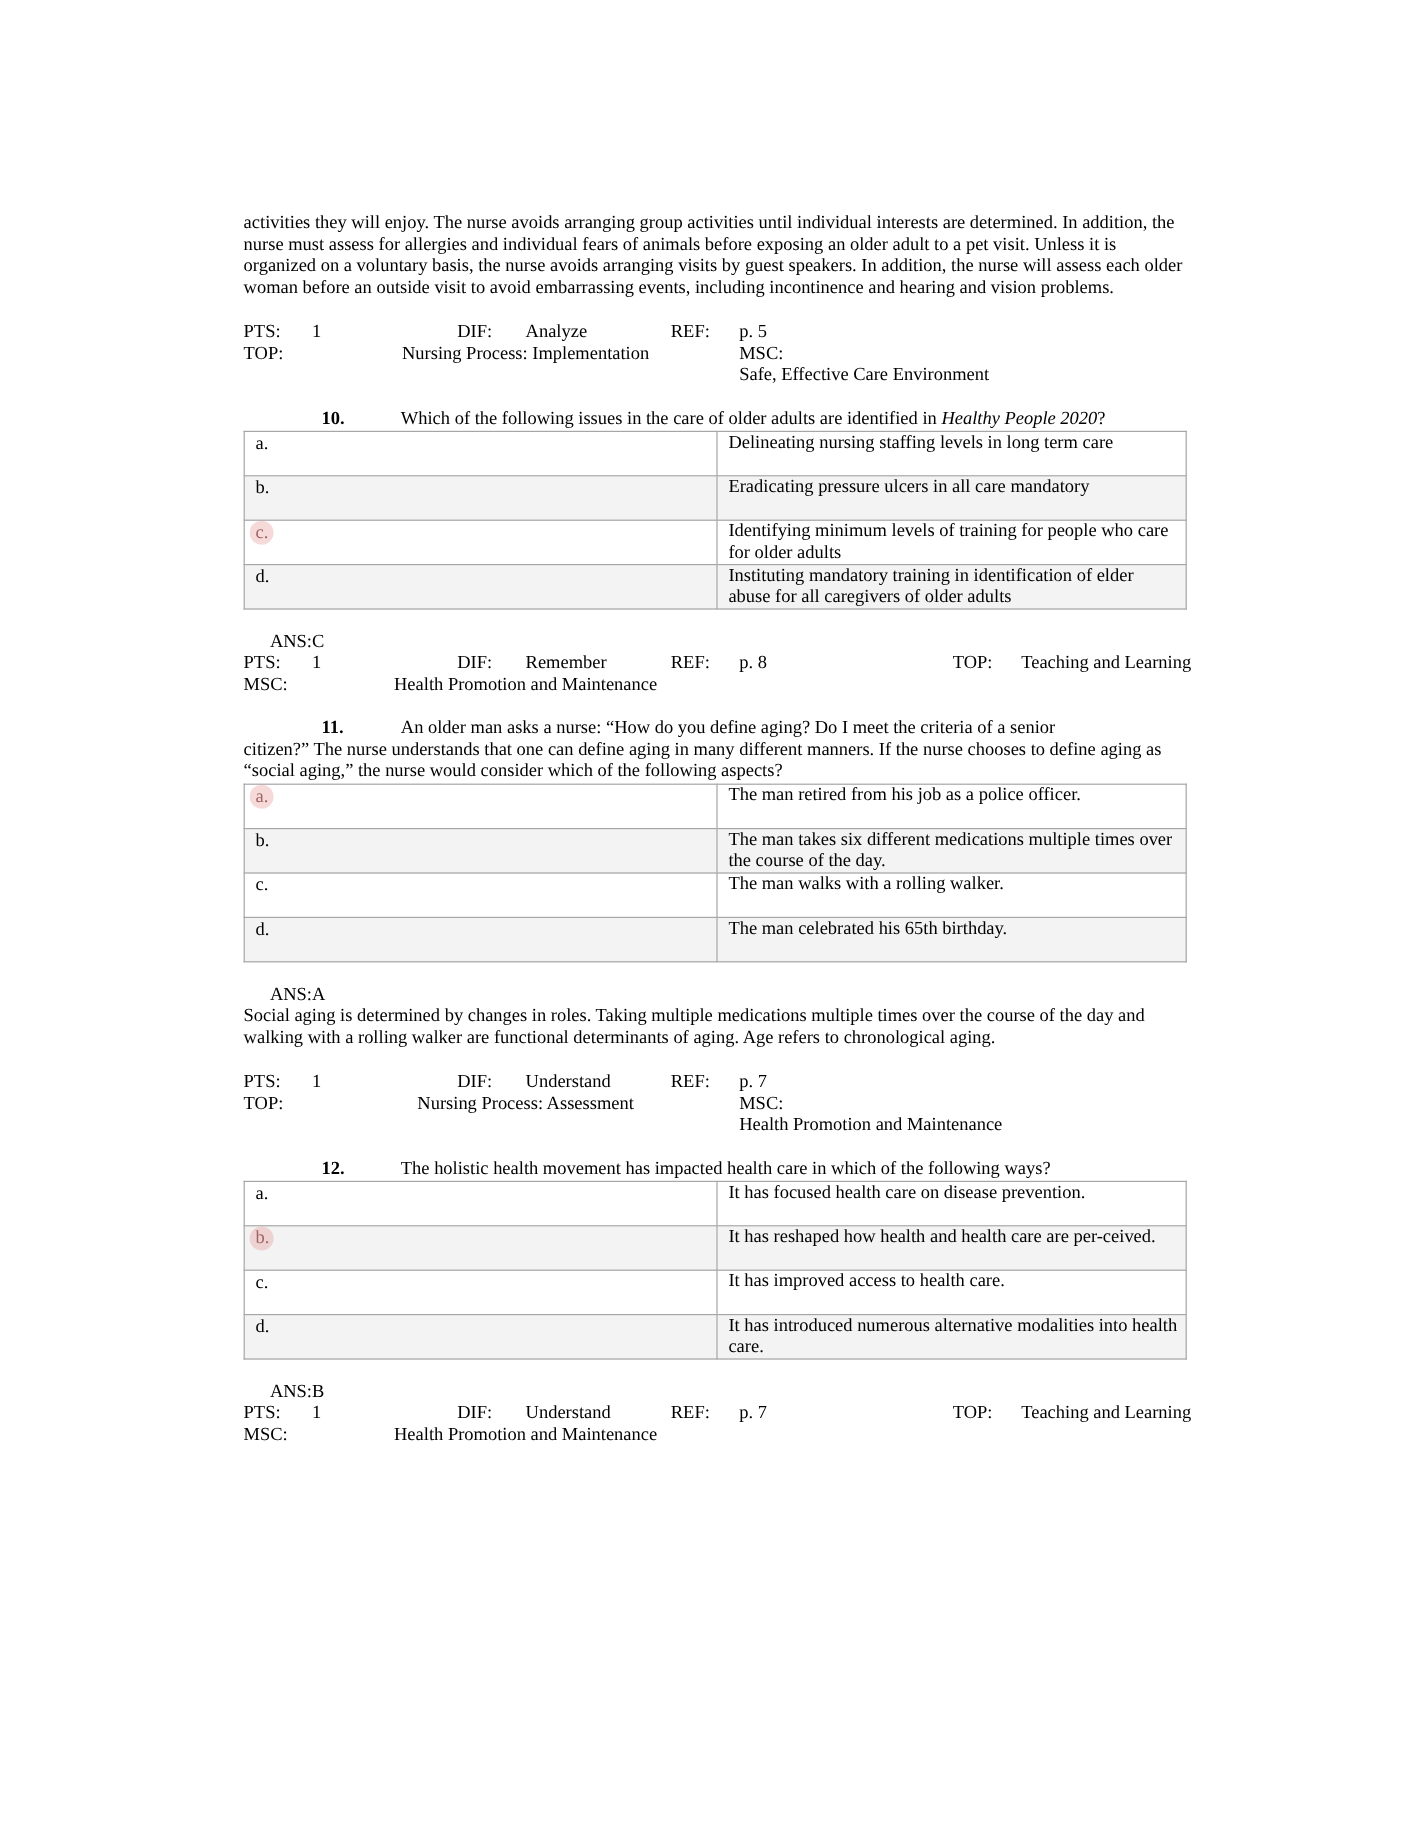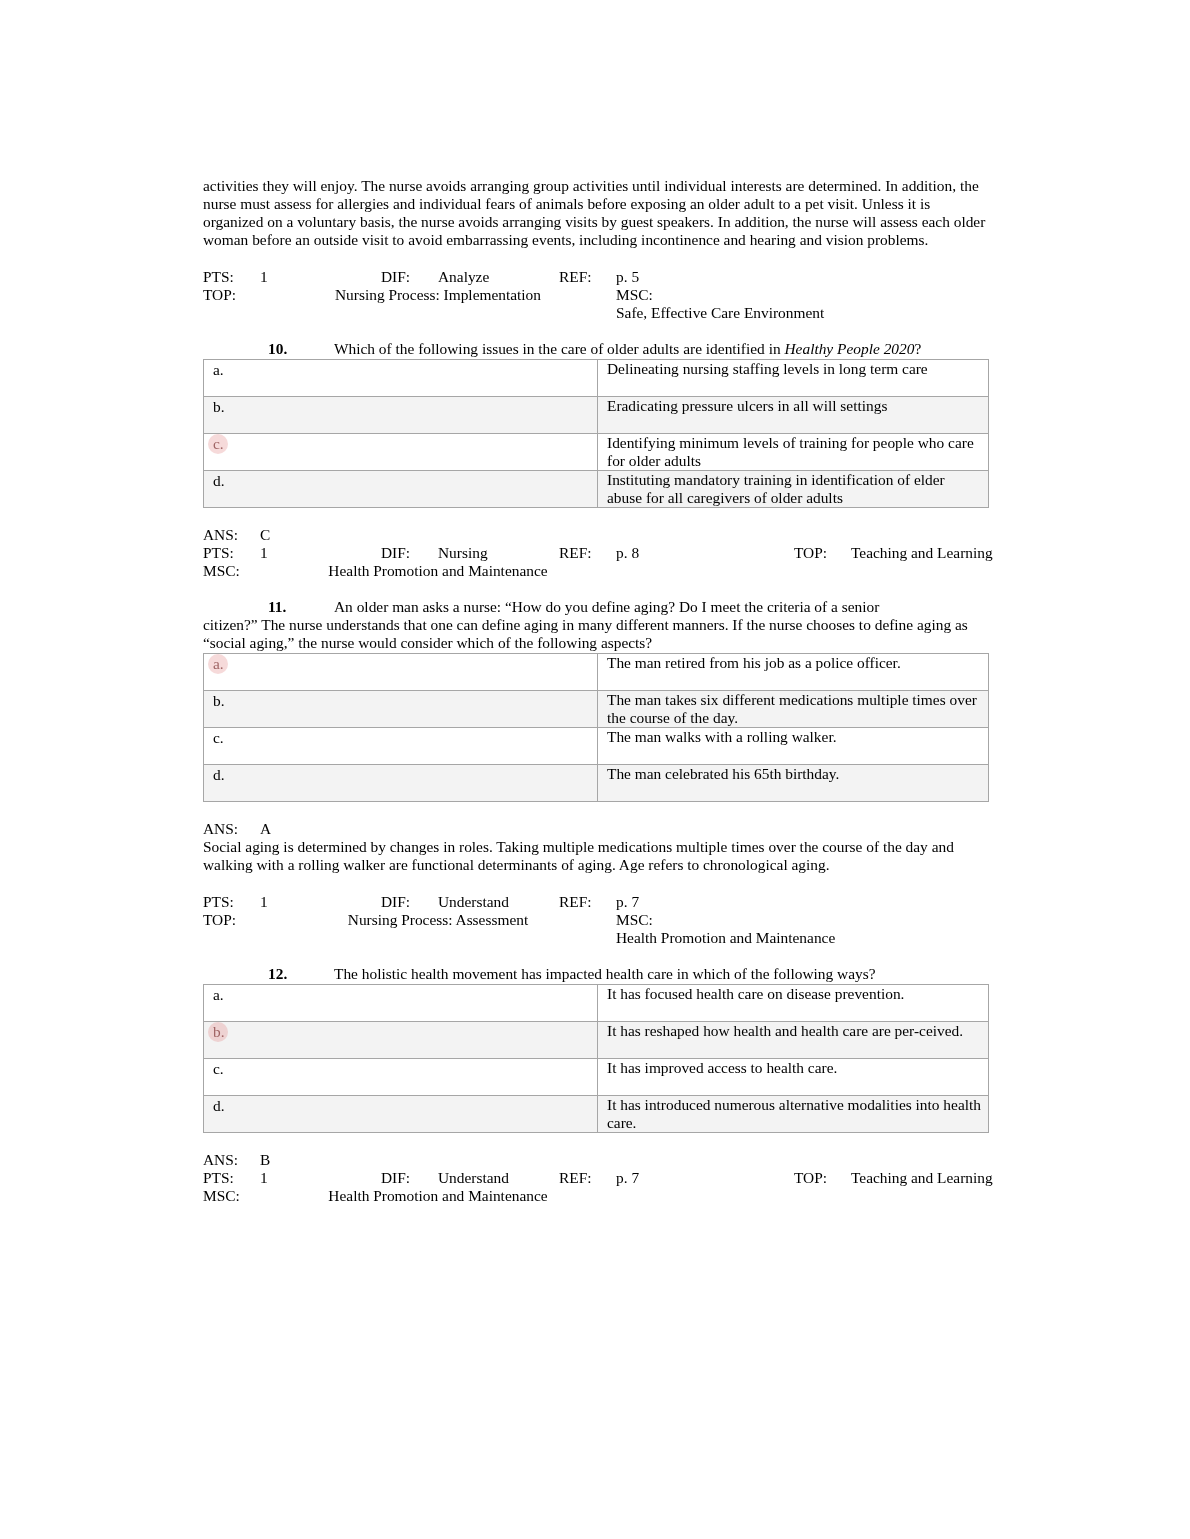--- a/index.html
+++ b/index.html
@@ -18,21 +18,21 @@
   table.opts td { border: 1.5px solid #a6a6a6; vertical-align: top; padding: 0 0 0 8px; height: 35px; }
   table.opts tr:nth-child(even) td { background: #f3f3f3; }
   table.opts td.letter { width: 384px; padding-left: 9px; padding-top: 1px; }
   table.opts td.letter span { position: relative; z-index: 1; }
   table.opts td.text { padding-left: 9px; padding-right: 6px; }
   .mark { display: inline-block; position: relative; }
   .mark.hl::before { content: ""; position: absolute; left: -5px; top: -1px; width: 20px; height: 20px;
                      border-radius: 50%; background: rgba(230,150,150,0.35); }
   .mark.hl { color: #7a4a4a; }
   .ans { margin-bottom: 0; }
-  .ans .lbl { display: inline-block; width: 57px; }
+  .ans .lbl { display: inline-block; width: 57px; text-align: right; }
   .heading { font-weight: bold; margin-top: 15px; }
   em { }
 </style>
 </head>
 <body>
 
 <div class="page">
 
   <p class="para">activities they will enjoy. The nurse avoids arranging group activities until individual interests are determined. In addition, the nurse must assess for allergies and individual fears of animals before exposing an older adult to a pet visit. Unless it is organized on a voluntary basis, the nurse avoids arranging visits by guest speakers. In addition, the nurse will assess each older woman before an outside visit to avoid embarrassing events, including incontinence and hearing and vision problems.</p>
 
@@ -55,38 +55,38 @@
     <span class="qnum">10.</span><span>Which of the following issues in the care of older adults are identified in </span><em>Healthy People 2020</em><span>?</span>
   </p>
   <table class="opts">
     <tbody>
         <tr>
       <td class="letter"><span class="mark">a.</span></td>
       <td class="text">Delineating nursing staffing levels in long term care</td>
     </tr>
     <tr>
       <td class="letter"><span class="mark">b.</span></td>
-      <td class="text">Eradicating pressure ulcers in all will settings</td>
+      <td class="text">Eradicating pressure ulcers in all care mandatory</td>
     </tr>
     <tr>
       <td class="letter"><span class="mark hl">c.</span></td>
       <td class="text">Identifying minimum levels of training for people who care for older adults</td>
     </tr>
     <tr>
       <td class="letter"><span class="mark">d.</span></td>
       <td class="text">Instituting mandatory training in identification of elder abuse for all caregivers of older adults</td>
     </tr>
   </tbody>
     </table>
   <p class="ans"><span class="lbl">ANS:</span><span>C</span></p>
   <div class="meta">
     <span>PTS:</span>
     <span>1</span>
     <span>DIF:</span>
-    <span>Nursing</span>
+    <span>Remember</span>
     <span>REF:</span>
     <span>p. 8</span>
     <span>TOP:</span>
     <span>Teaching and Learning</span>
     <span>MSC:</span>
     <span class="full">Health Promotion and Maintenance</span>
   </div>
 
   <p>
     <span class="qline" style="display:inline-block;"><span class="qnum">11.</span></span><span>An older man asks a nurse: “How do you define aging? Do I meet the criteria of a senior</span><br>

